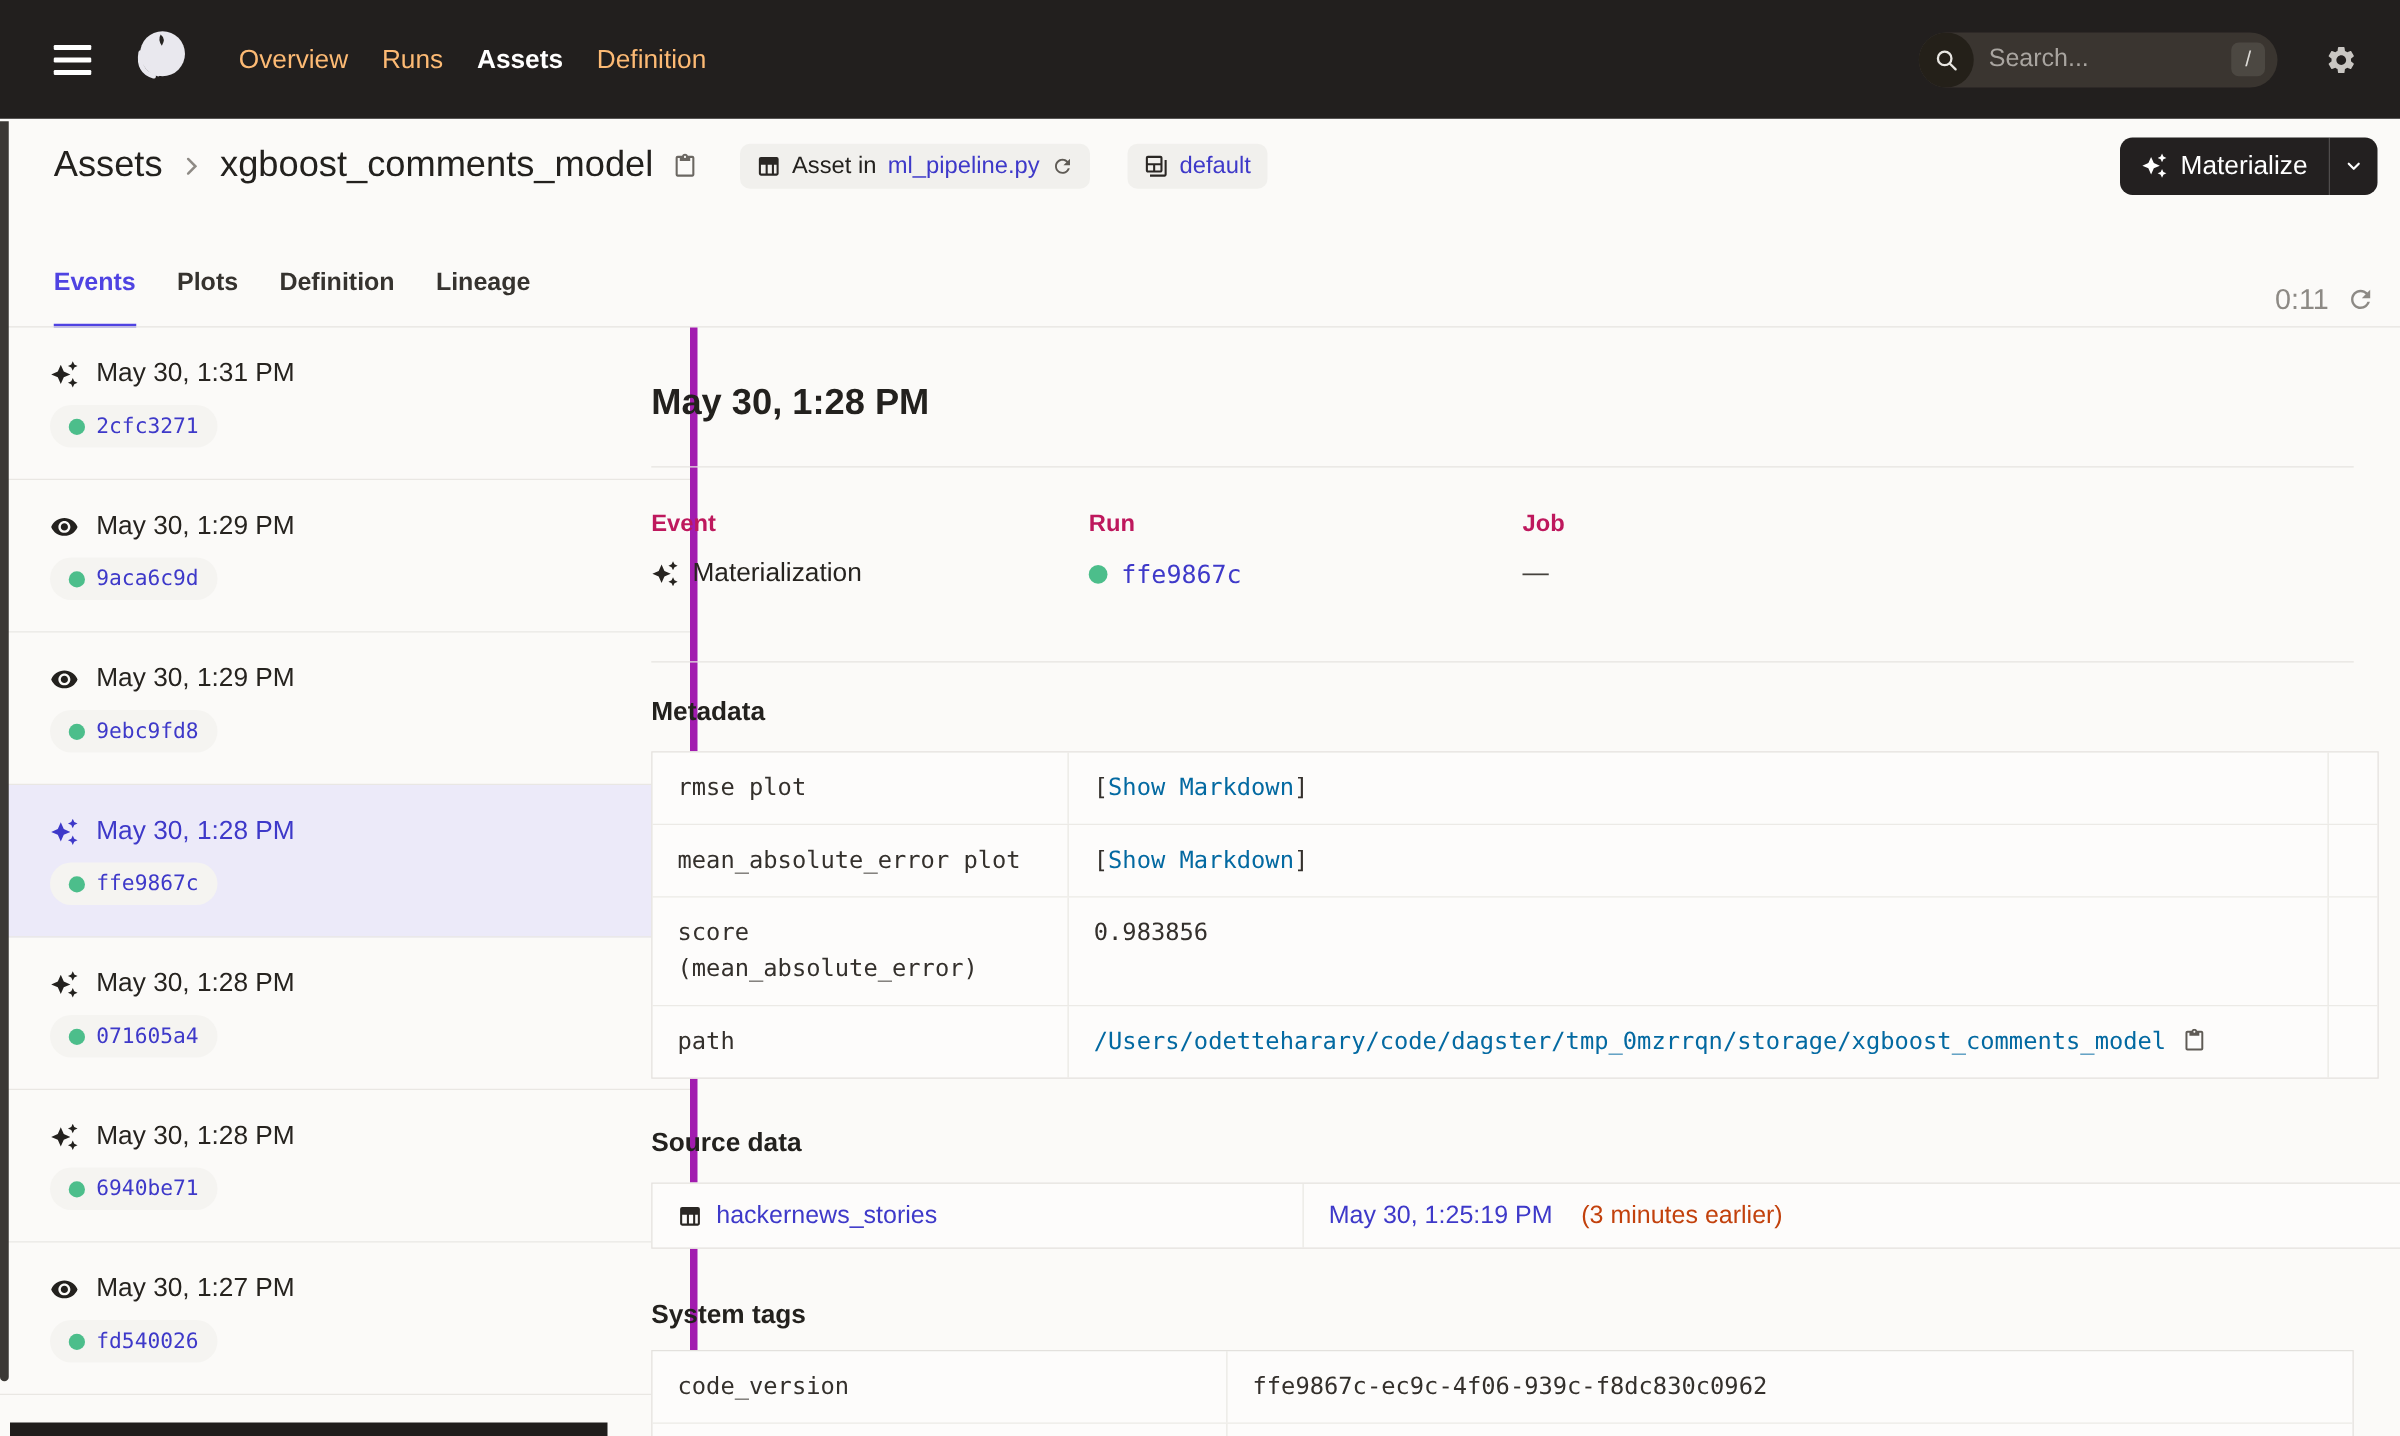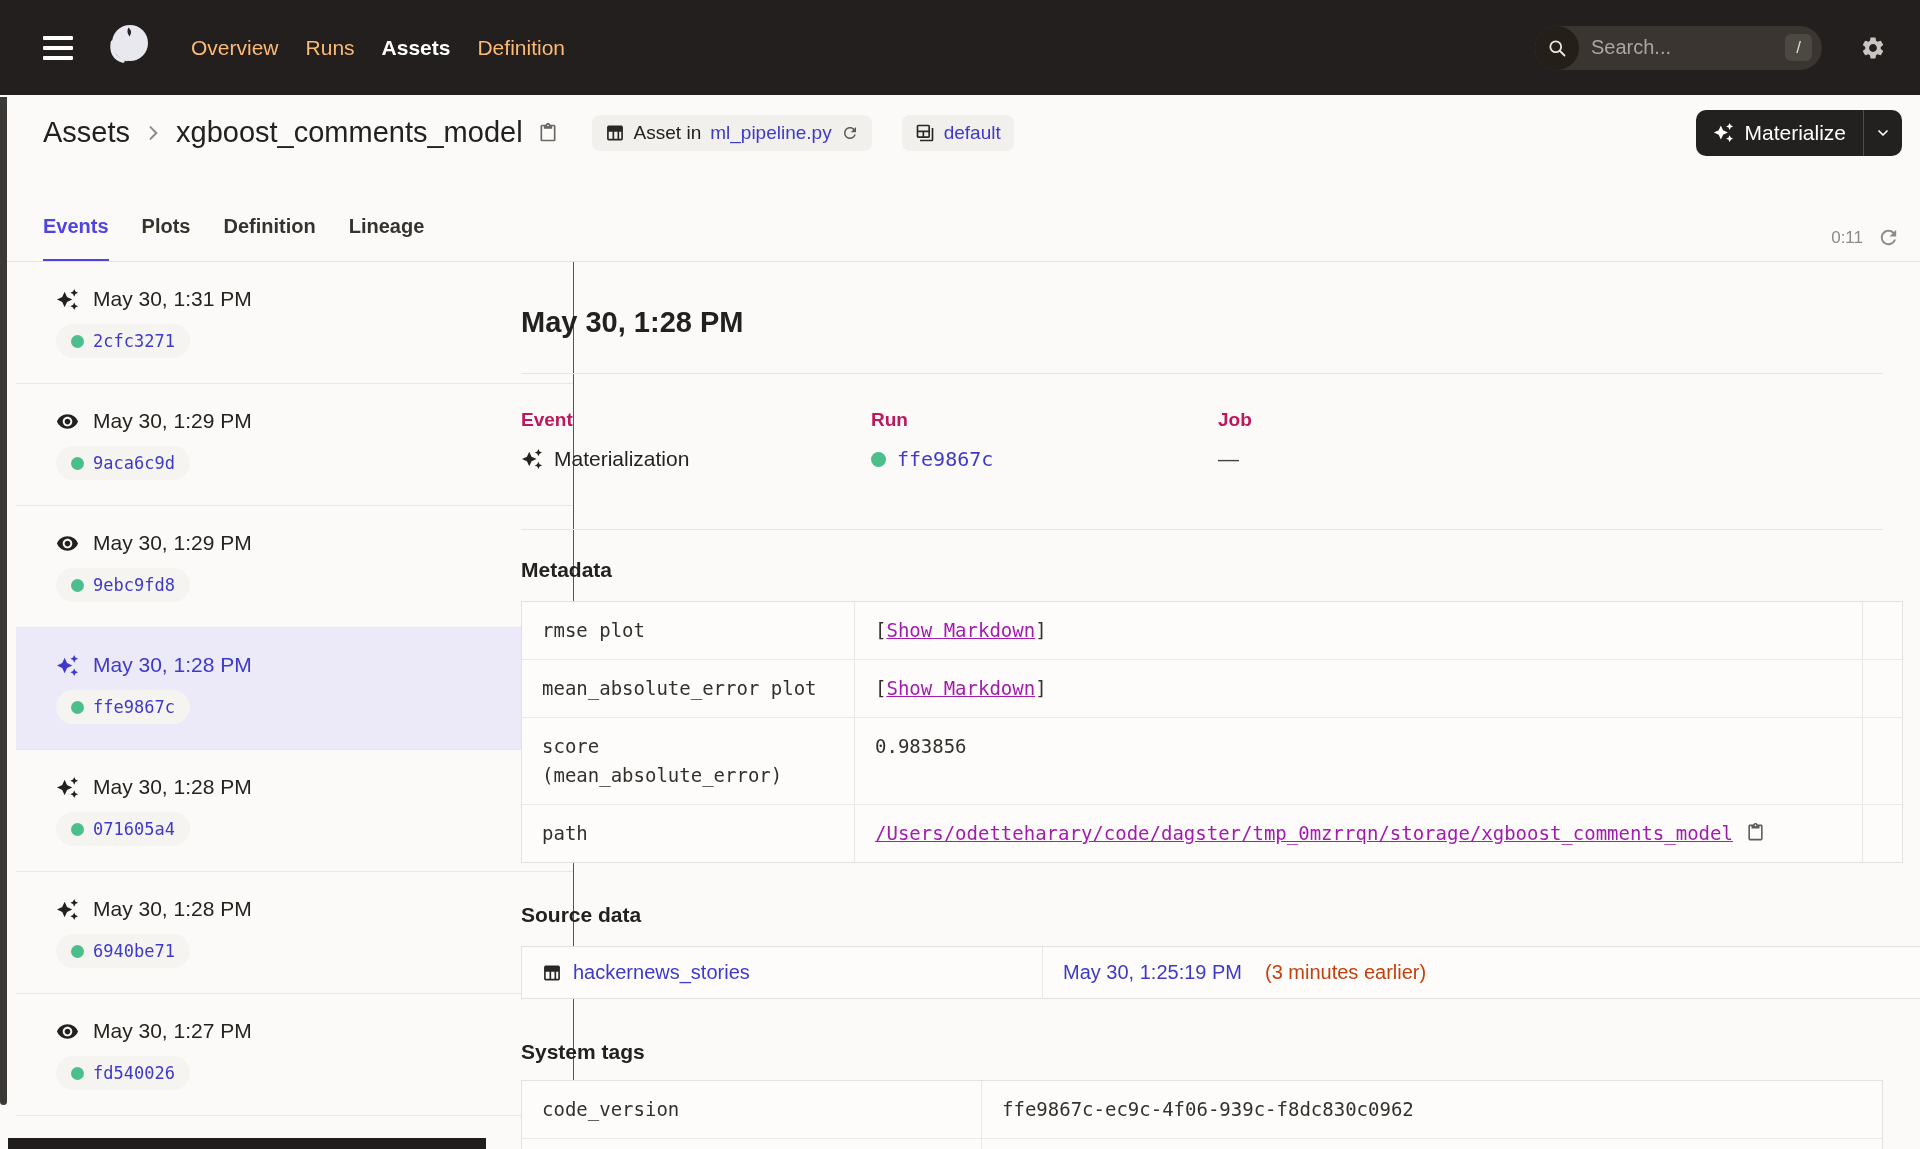--- a/index.html
+++ b/index.html
@@ -70,26 +70,26 @@
   .materialize .m-label { color: #FFFFFF; font-size: 21px; font-weight: 500; }
   .materialize .m-caret { width: 39px; display: flex; align-items: center; justify-content: center; border-left: 1px solid rgba(255,255,255,0.20); }
   .materialize .m-caret svg { width: 16px; height: 16px; color: #FFFFFF; }
 
   
   .tabsrow { position: absolute; top: 170px; left: 0; width: 1920px; height: 92px; display: flex; align-items: flex-end; padding-left: 43px; }
   .tab { font-size: 20px; font-weight: 600; color: #36332F; padding-bottom: 21px; margin-right: 33px; cursor: pointer; border-bottom: 3px solid transparent; }
   .tab.active { color: var(--accent, #4F43E2); border-bottom-color: var(--accent, #4F43E2); }
   .tabs-border { position: absolute; top: 261px; left: 0; width: 1920px; height: 1px; background: #E6E4E0; }
   .refresh-zone { position: absolute; top: 226px; right: 20px; display: flex; align-items: center; gap: 14px; color: #8D8A85; }
-  .refresh-zone .timer { font-size: 17px; }
+  .refresh-zone .timer { font-size: 23px; }
   .refresh-zone .r-btn { width: 23px; height: 23px; cursor: pointer; }
   .refresh-zone svg { width: 23px; height: 23px; }
 
   
-  .sidebar { position: absolute; top: 262px; left: 16px; width: 558px; bottom: 0; border-right: 1px solid #a21caf; }
+  .sidebar { position: absolute; top: 262px; left: 0; width: 558px; bottom: 0; border-right: 6px solid #a21caf; }
   .ev-item { height: 122px; border-bottom: 1px solid #E9E7E3; padding: 25px 0 0 40px; cursor: pointer; }
   .ev-item.selected { background: var(--selected, #ECEAF9); }
   .ev-row { display: flex; align-items: center; gap: 14px; }
   .ev-icon { width: 23px; height: 23px; color: #23211E; flex: none; }
   .ev-icon svg { width: 23px; height: 23px; }
   .ev-time { font-size: 21px; font-weight: 500; color: #26231F; }
   .ev-item.selected .ev-time, .ev-item.selected .ev-icon { color: var(--link, #3E39C9); }
   .ev-badge { margin-top: 13px; display: inline-flex; align-items: center; gap: 9px; background: #F5F4F1; border-radius: 17px; padding: 7px 15px; cursor: pointer; }
   .dot { width: 13px; height: 13px; border-radius: 50%; background: var(--success, #4CBE8B); flex: none; }
   .run-link { font-family: "DejaVu Sans Mono", monospace; font-size: 17px; color: var(--link, #3E39C9); text-decoration: none; cursor: pointer; }
@@ -111,21 +111,21 @@
   .sec-h { position: absolute; font-size: 21px; font-weight: 700; color: #23211E; }
   .h-meta { top: 296px; } .h-src { top: 641px; } .h-sys { top: 778px; }
 
   .md-table { position: absolute; top: 339px; width: 1382px; border: 1px solid #E3E1DD; background: #FDFCFB; }
   .mrow { display: grid; grid-template-columns: 333px 1fr 39px; border-bottom: 1px solid #ECEAE6; }
   .mrow:last-child { border-bottom: none; }
   .mkey, .mval { font-family: "DejaVu Sans Mono", monospace; font-size: 19px; color: #34302C; padding: 14px 20px; line-height: 29px; }
   .mkey { border-right: 1px solid #E9E7E3; }
   .mval { border-right: 1px solid #E9E7E3; display: flex; align-items: flex-start; flex-wrap: wrap; }
   .mextra { }
-  .md-link, .path-link { color: #a21caf; text-decoration: underline; cursor: pointer; word-break: break-all; }
+  .md-link, .path-link { color: #0369a1; cursor: pointer; word-break: break-all; }
   .mval .copy-ic { width: 19px; height: 21px; color: #5F5B55; margin-left: 13px; margin-top: 4px; cursor: pointer; flex: none; }
 
   .src-table { position: absolute; top: 684px; width: 1554px; height: 53px; border: 1px solid #E3E1DD; display: grid; grid-template-columns: 521px 1fr; background: #FDFCFB; }
   .src-asset { display: flex; align-items: center; gap: 11px; padding-left: 20px; border-right: 1px solid #E9E7E3; }
   .src-asset svg { width: 20px; height: 20px; color: #2A2724; }
   .src-asset a { font-size: 20px; color: var(--link, #3E39C9); text-decoration: none; cursor: pointer; }
   .src-when { display: flex; align-items: center; padding-left: 20px; }
   .src-when a { font-size: 20px; color: var(--link, #3E39C9); text-decoration: none; cursor: pointer; }
   .src-when .rel { font-size: 20px; color: #c2410c; margin-left: 23px; }
 

